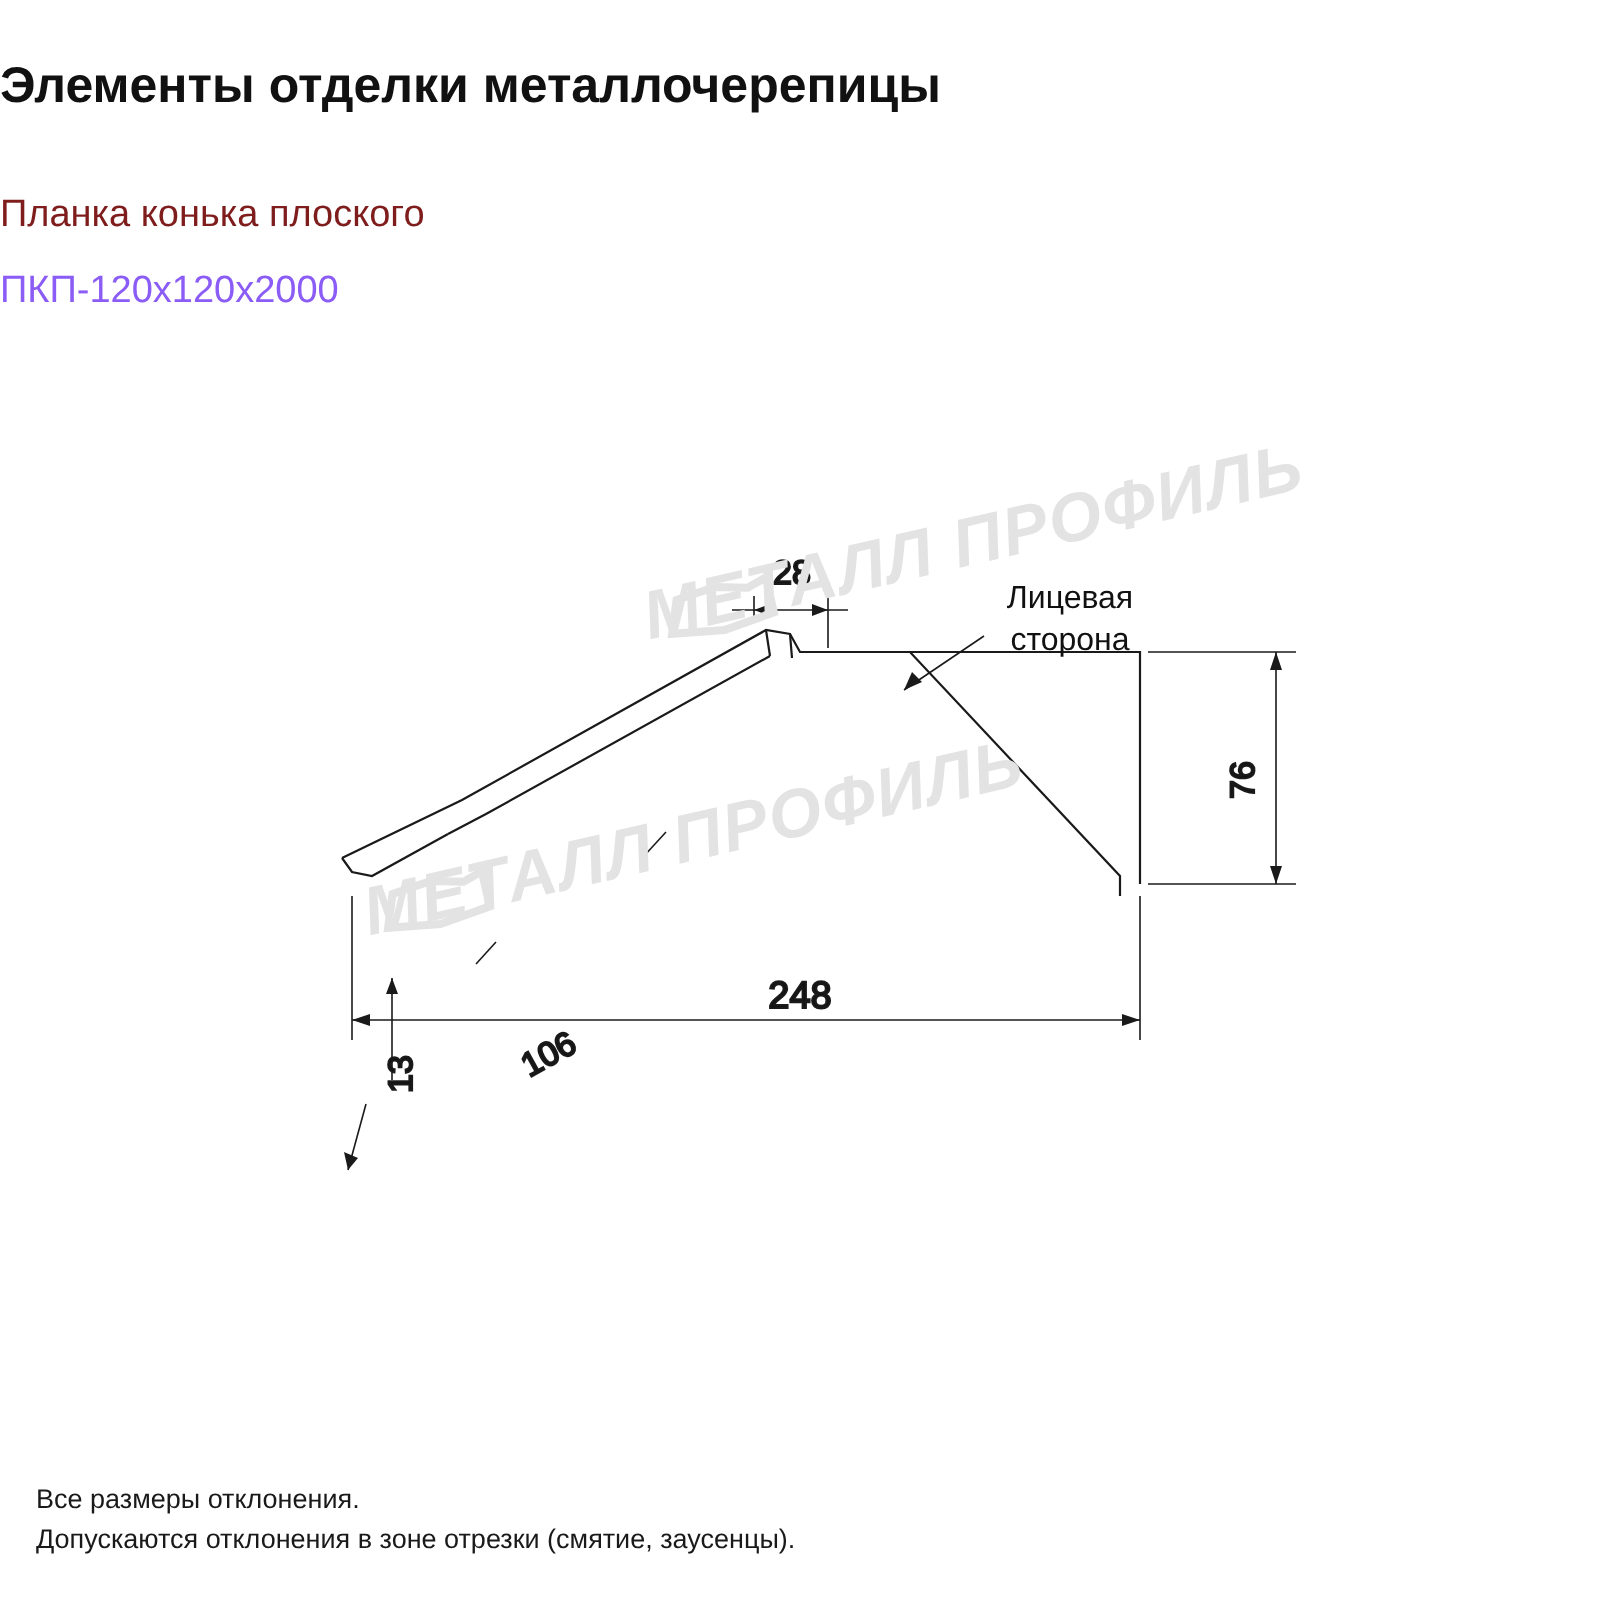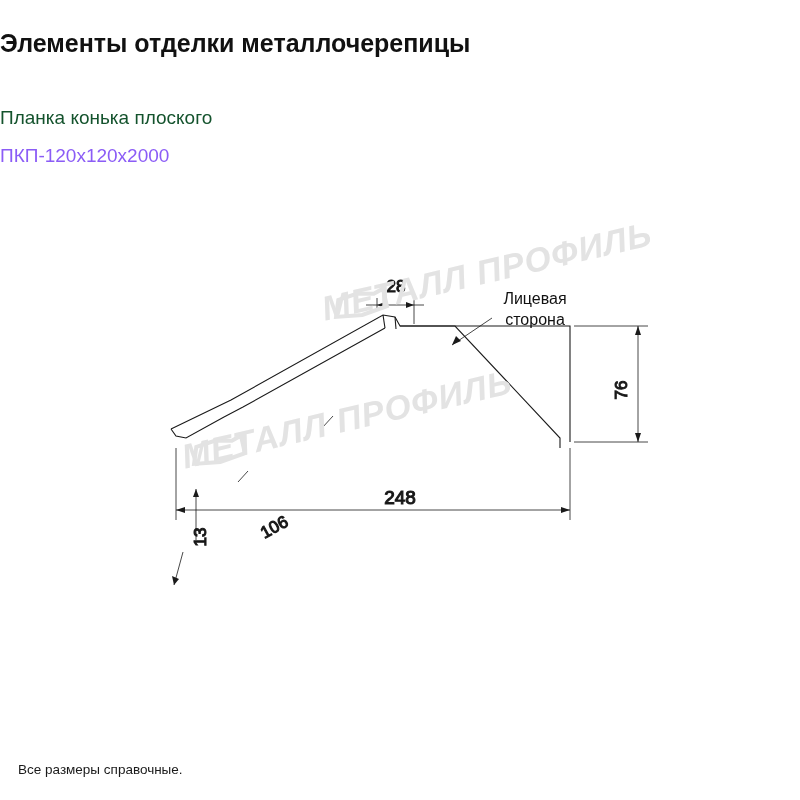--- a/index.html
+++ b/index.html
@@ -30,22 +30,22 @@
   .title-main {
     font-size: 25px;
     font-weight: bold;
     letter-spacing: 0px;
     line-height: 30px;
     color: #111111;
   }
   .title-sub {
     font-size: 19px;
     line-height: 24px;
-    margin-top: 48px;
-    color: #14532d;
+    margin-top: 38px;
+    color: #7f1d1d;
   }
   .title-code {
     font-size: 19px;
     line-height: 24px;
     margin-top: 14px;
     color: #8b5cf6;
   }
   .drawing {
     position: absolute;
     top: 180px;
@@ -167,16 +167,17 @@
   <div class="watermark wm1">МЕТАЛЛ ПРОФИЛЬ</div>
 
   <div class="wm-logo" style="left:188px; top:432px; transform:rotate(-13deg);">
     <svg width="62" height="40" viewBox="0 0 62 40">
       <path d="M4 26 L10 10 L30 8 L46 12 L56 9 L56 27 L30 30 Z" fill="none" stroke="#e3e3e3" stroke-width="4"></path>
     </svg>
   </div>
   <div class="watermark wm2">МЕТАЛЛ ПРОФИЛЬ</div>
 
   <div class="footnotes">
-    <div>Все размеры справочные.</div>
+    <div>Все размеры отклонения.</div>
+    <div>Допускаются отклонения в зоне отрезки (смятие, заусенцы).</div>
   </div>
 
 </div>
 
 </body></html>

